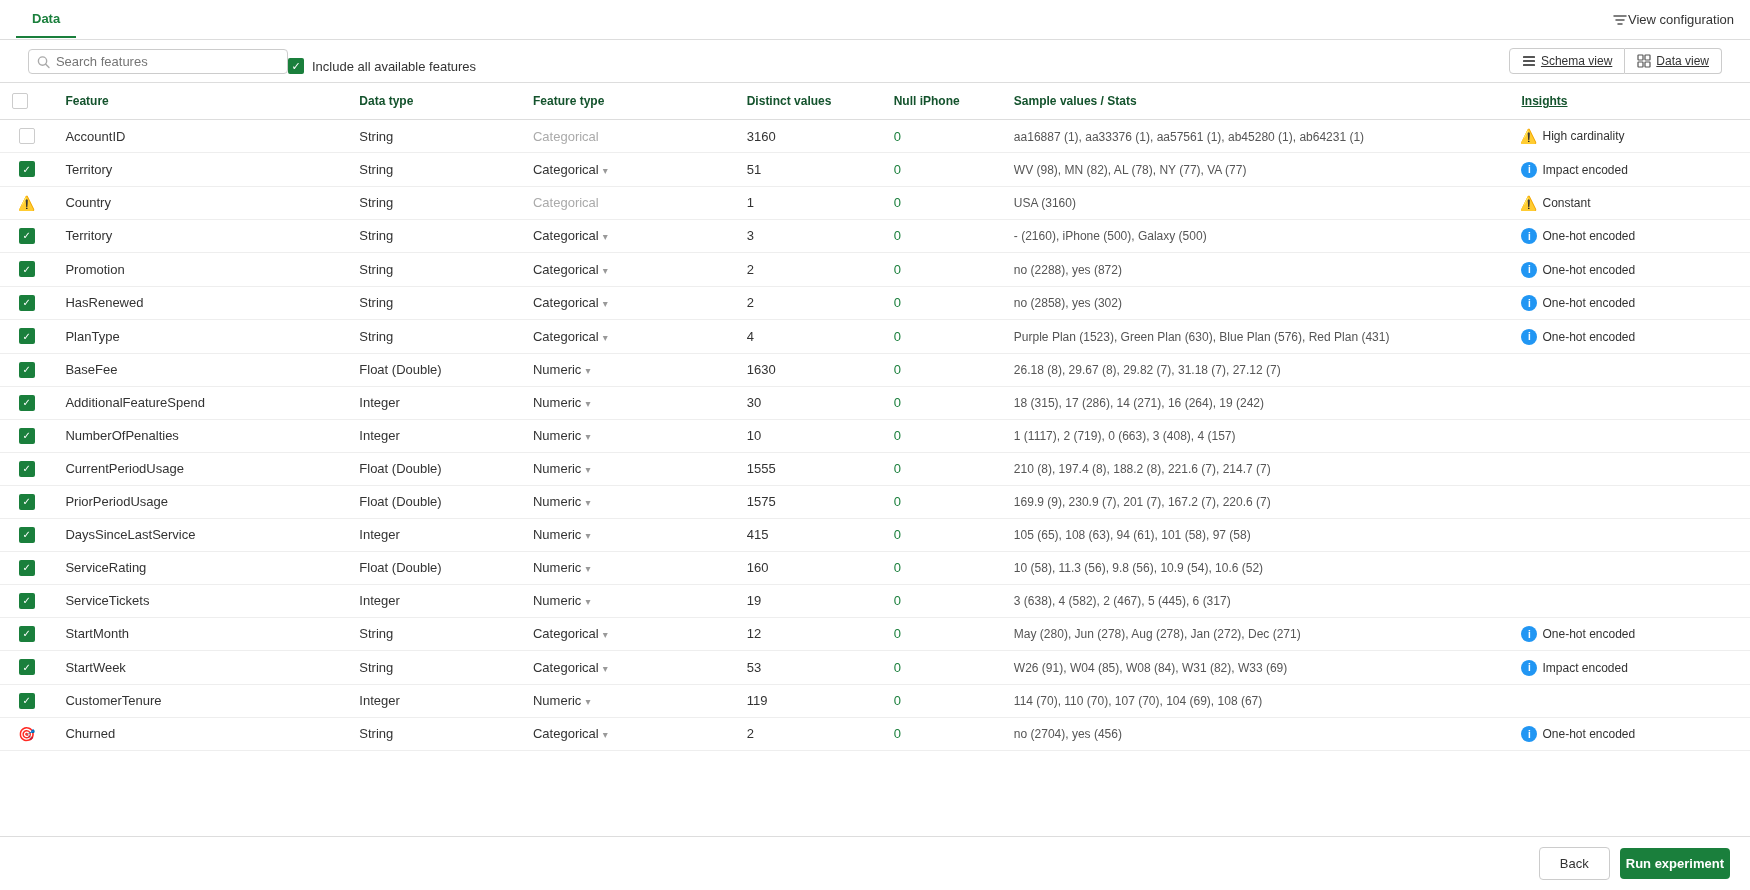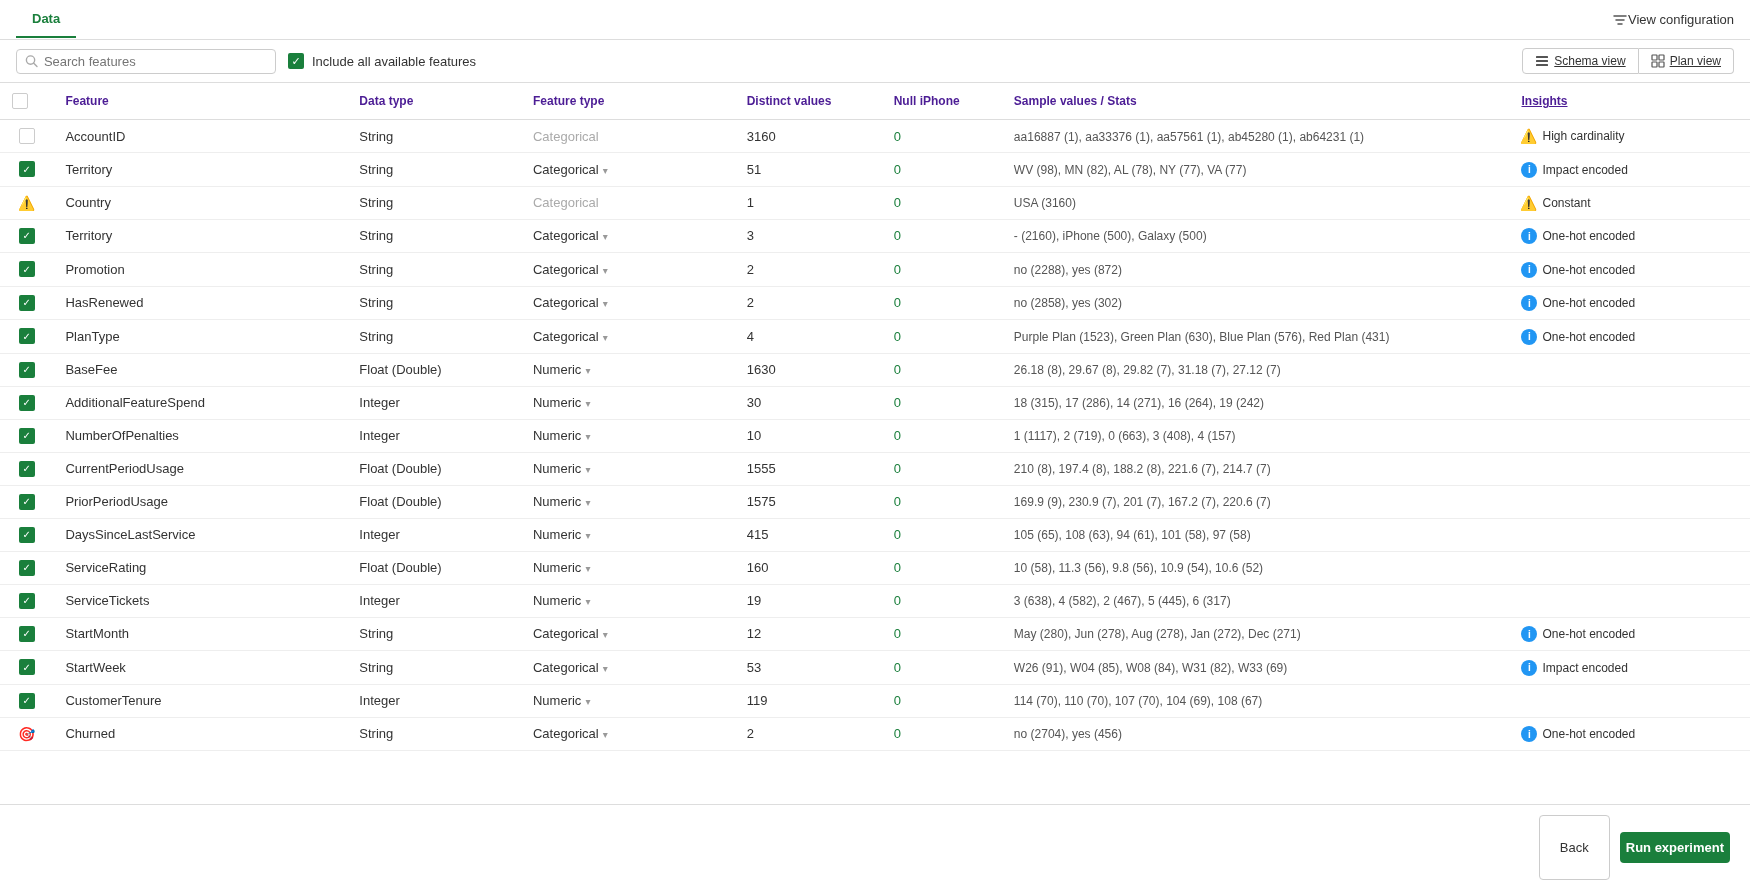--- a/index.html
+++ b/index.html
@@ -31,23 +31,23 @@
       color: #333;
       cursor: pointer;
       border: none;
       background: none;
     }
 
     .toolbar {
       background: #fff;
       border-bottom: 1px solid #ddd;
       display: flex;
-      align-items: center;
-      padding: 8px 16px;
-      gap: 12px;
+      align-items: flex-end;
+      padding: 8px 28px;
+      gap: 0;
     }
     .search-box {
       display: flex;
       align-items: center;
       border: 1px solid #ccc;
       border-radius: 4px;
       padding: 4px 8px;
       gap: 6px;
       width: 260px;
       background: #fff;
@@ -111,21 +111,21 @@
     thead tr {
       border-bottom: 1px solid #ddd;
       background: #fff;
     }
 
     thead th {
       padding: 10px 12px;
       text-align: left;
       font-weight: 600;
       font-size: 12px;
-      color: #4c1d95;
+      color: #14532d;
       white-space: nowrap;
     }
 
     tbody tr {
       border-bottom: 1px solid #eee;
     }
 
     tbody td {
       padding: 8px 12px;
       font-size: 13px;
@@ -220,21 +220,21 @@
       right: 0;
       background: #fff;
       border-top: 1px solid #ddd;
       padding: 10px 20px;
       display: flex;
       justify-content: flex-end;
       gap: 10px;
       align-items: center;
     }
     .btn-back {
-      padding: 24px 20px;
+      padding: 8px 20px;
       border: 1px solid #ccc;
       background: #fff;
       border-radius: 4px;
       font-size: 13px;
       cursor: pointer;
       color: #333;
     }
     .btn-run {
       padding: 8px 6px;
       border: none;
@@ -288,21 +288,21 @@
       </svg>
       <span>Schema view</span>
     </button>
     <button class="view-btn">
       <svg width="14" height="14" viewBox="0 0 14 14">
         <rect x="1" y="1" width="5" height="5" rx="0.5" fill="none" stroke="#555" stroke-width="1.2"></rect>
         <rect x="8" y="1" width="5" height="5" rx="0.5" fill="none" stroke="#555" stroke-width="1.2"></rect>
         <rect x="1" y="8" width="5" height="5" rx="0.5" fill="none" stroke="#555" stroke-width="1.2"></rect>
         <rect x="8" y="8" width="5" height="5" rx="0.5" fill="none" stroke="#555" stroke-width="1.2"></rect>
       </svg>
-      <span>Plan view</span>
+      <span>Data view</span>
     </button>
   </div>
 </div>
 
 <div class="main-content">
   <table>
     <thead>
       <tr>
         <th class="col-check">
           <div class="cb-empty"></div>

